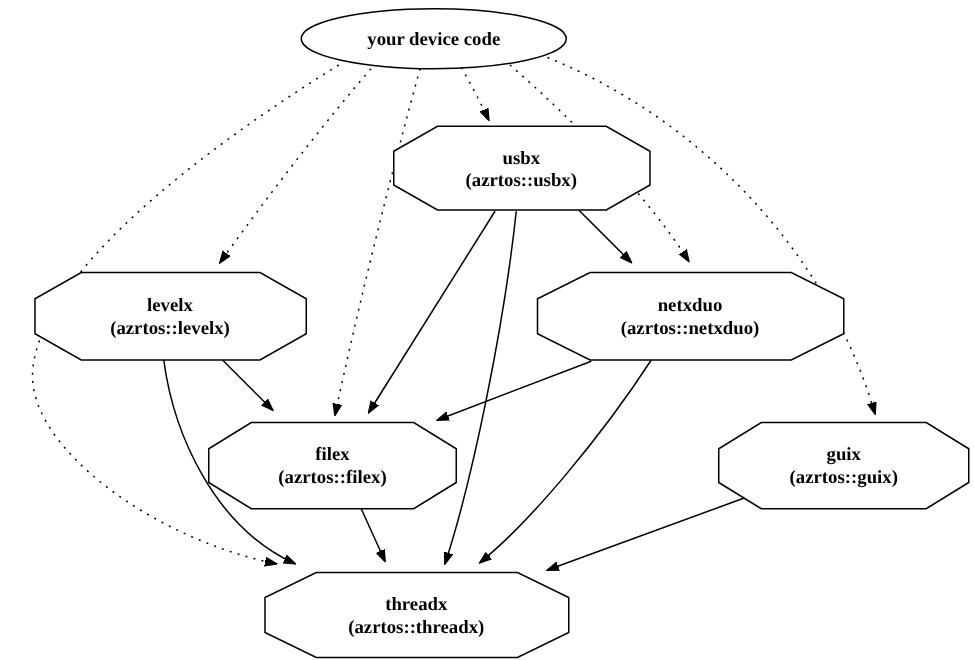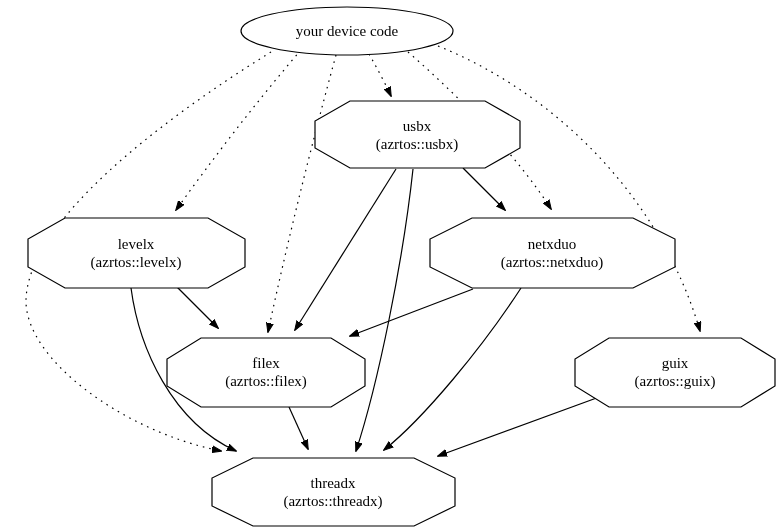--- a/index.html
+++ b/index.html
@@ -7,20 +7,21 @@
     padding: 0;
     background: #ffffff;
     width: 779px;
     height: 528px;
     overflow: hidden;
   }
   .diagram-wrap {
     width: 779px;
     height: 528px;
     position: relative;
+    font-weight: bold;
   }
   svg {
     display: block;
     font-family: "Liberation Serif", "DejaVu Serif", serif;
   }
   .node-shape {
     fill: #ffffff;
     stroke: #000000;
     stroke-width: 1.2;
   }

